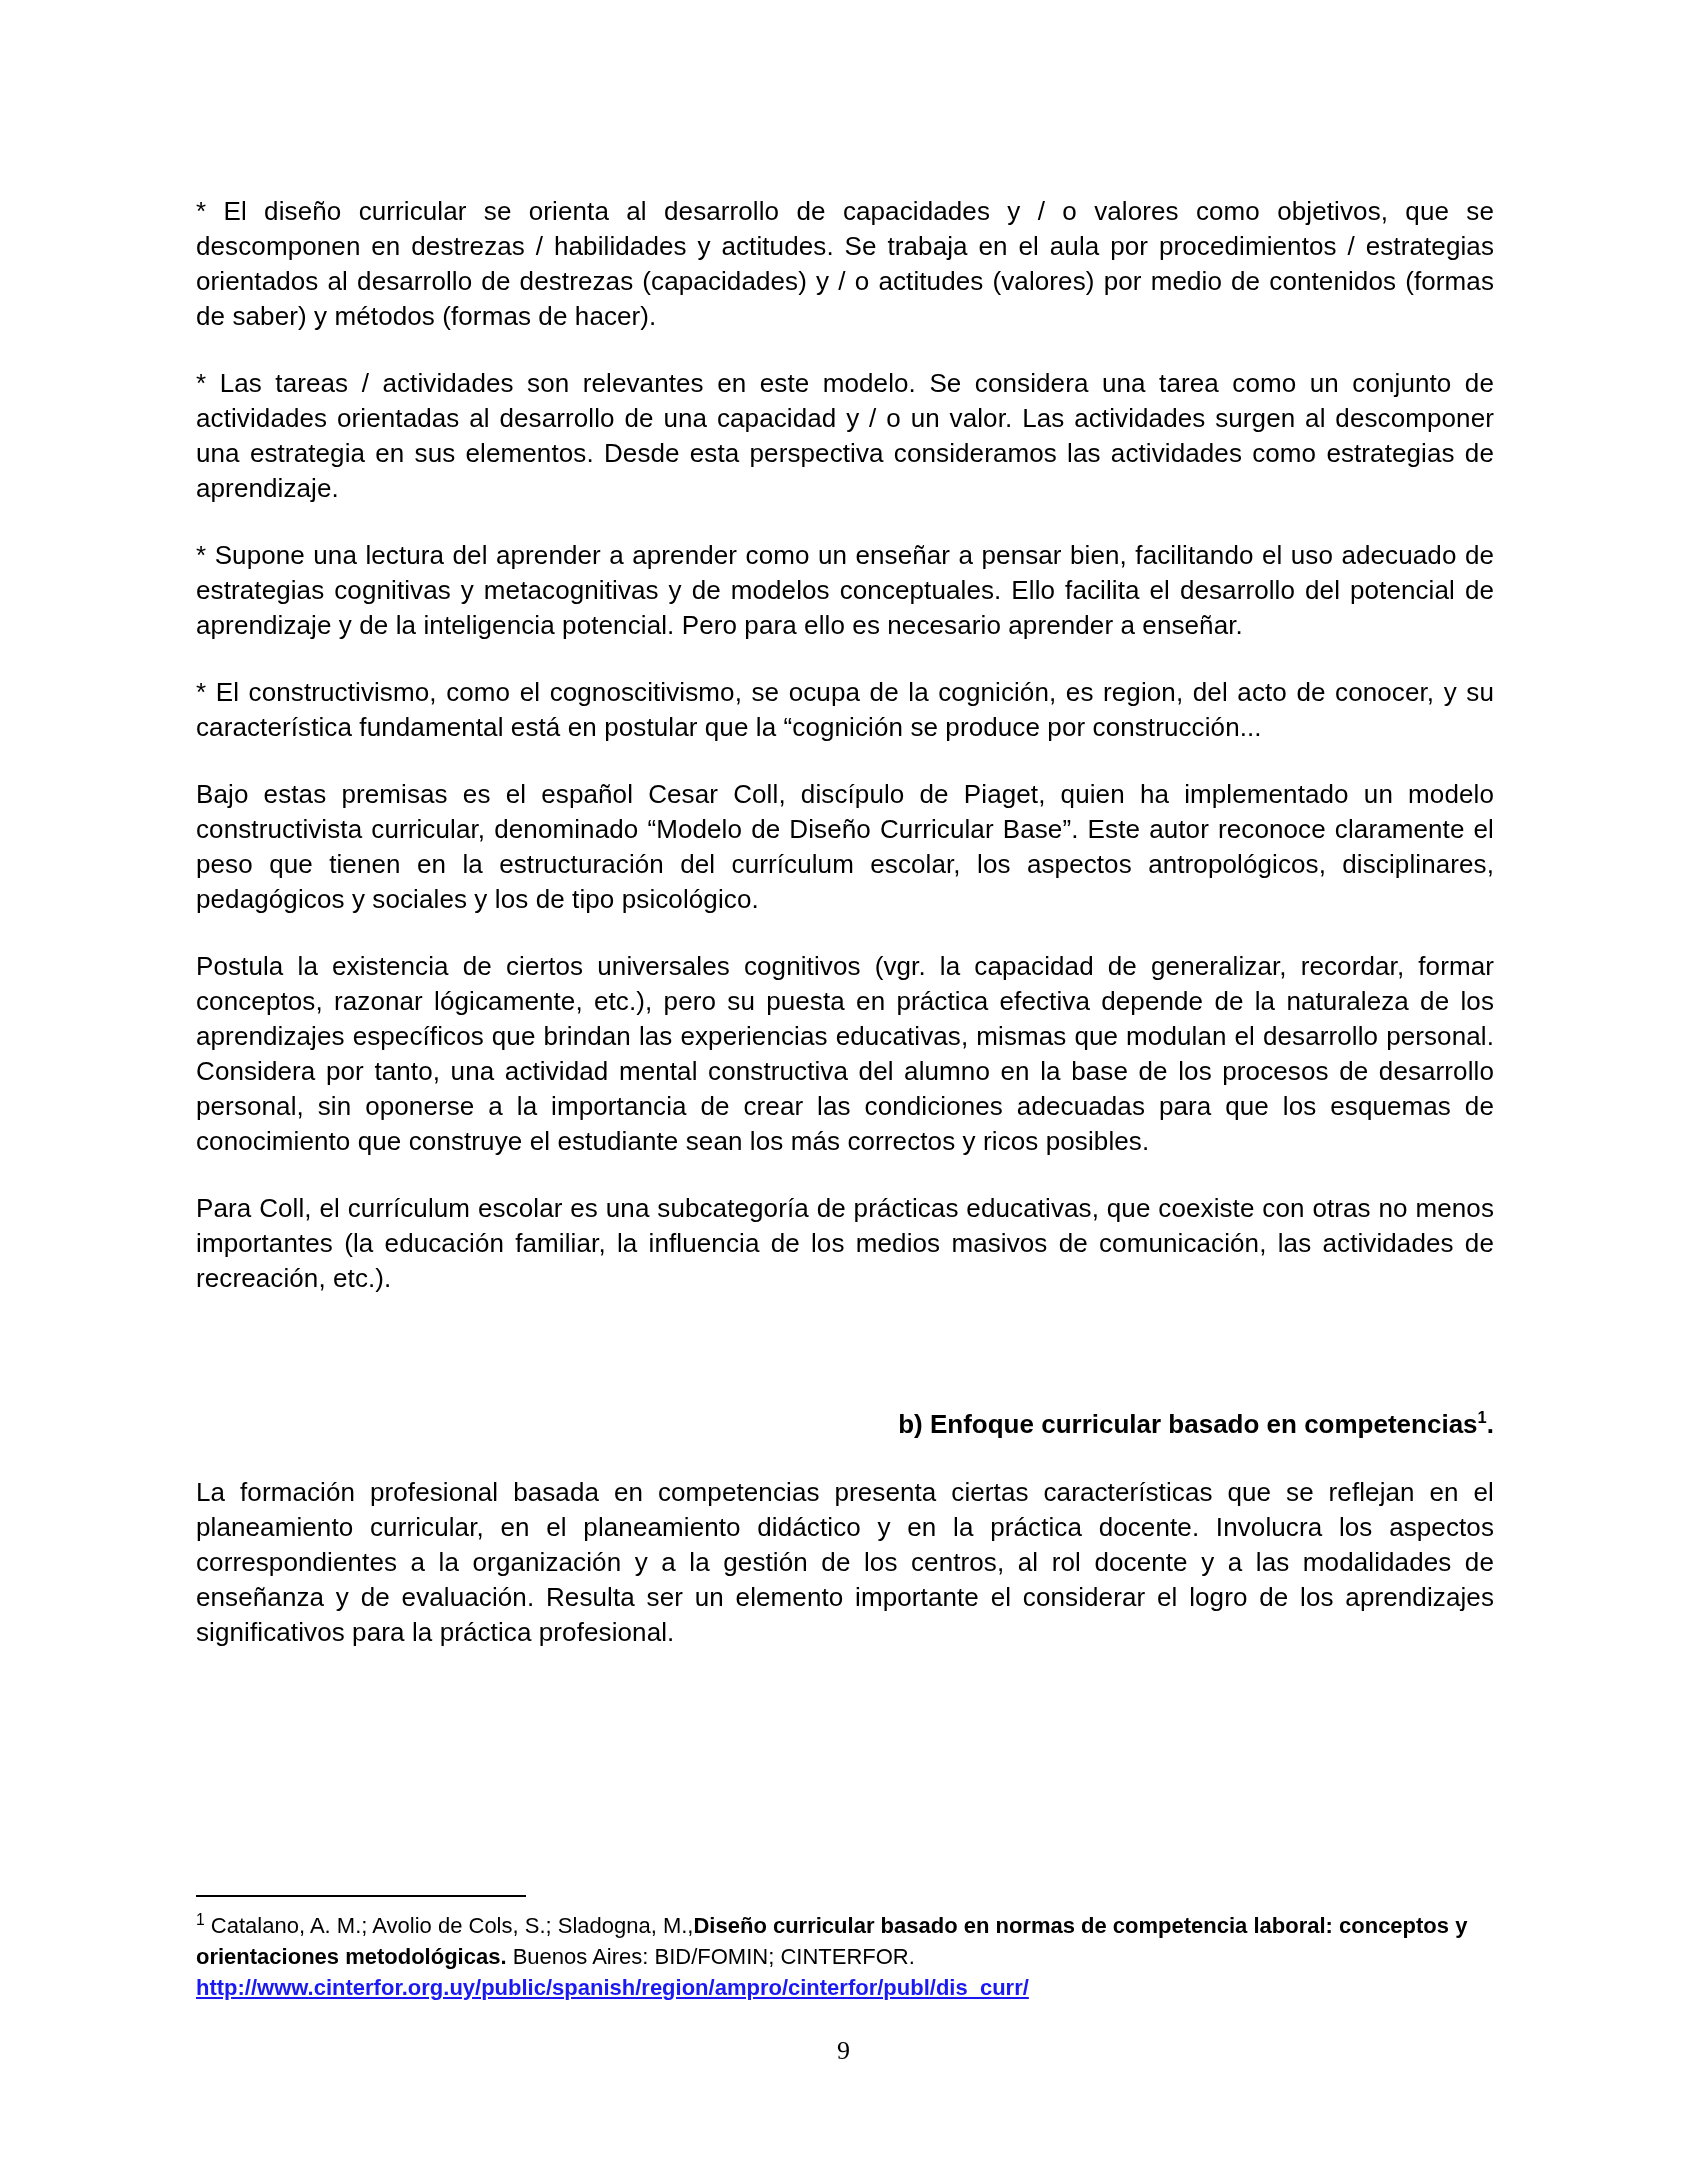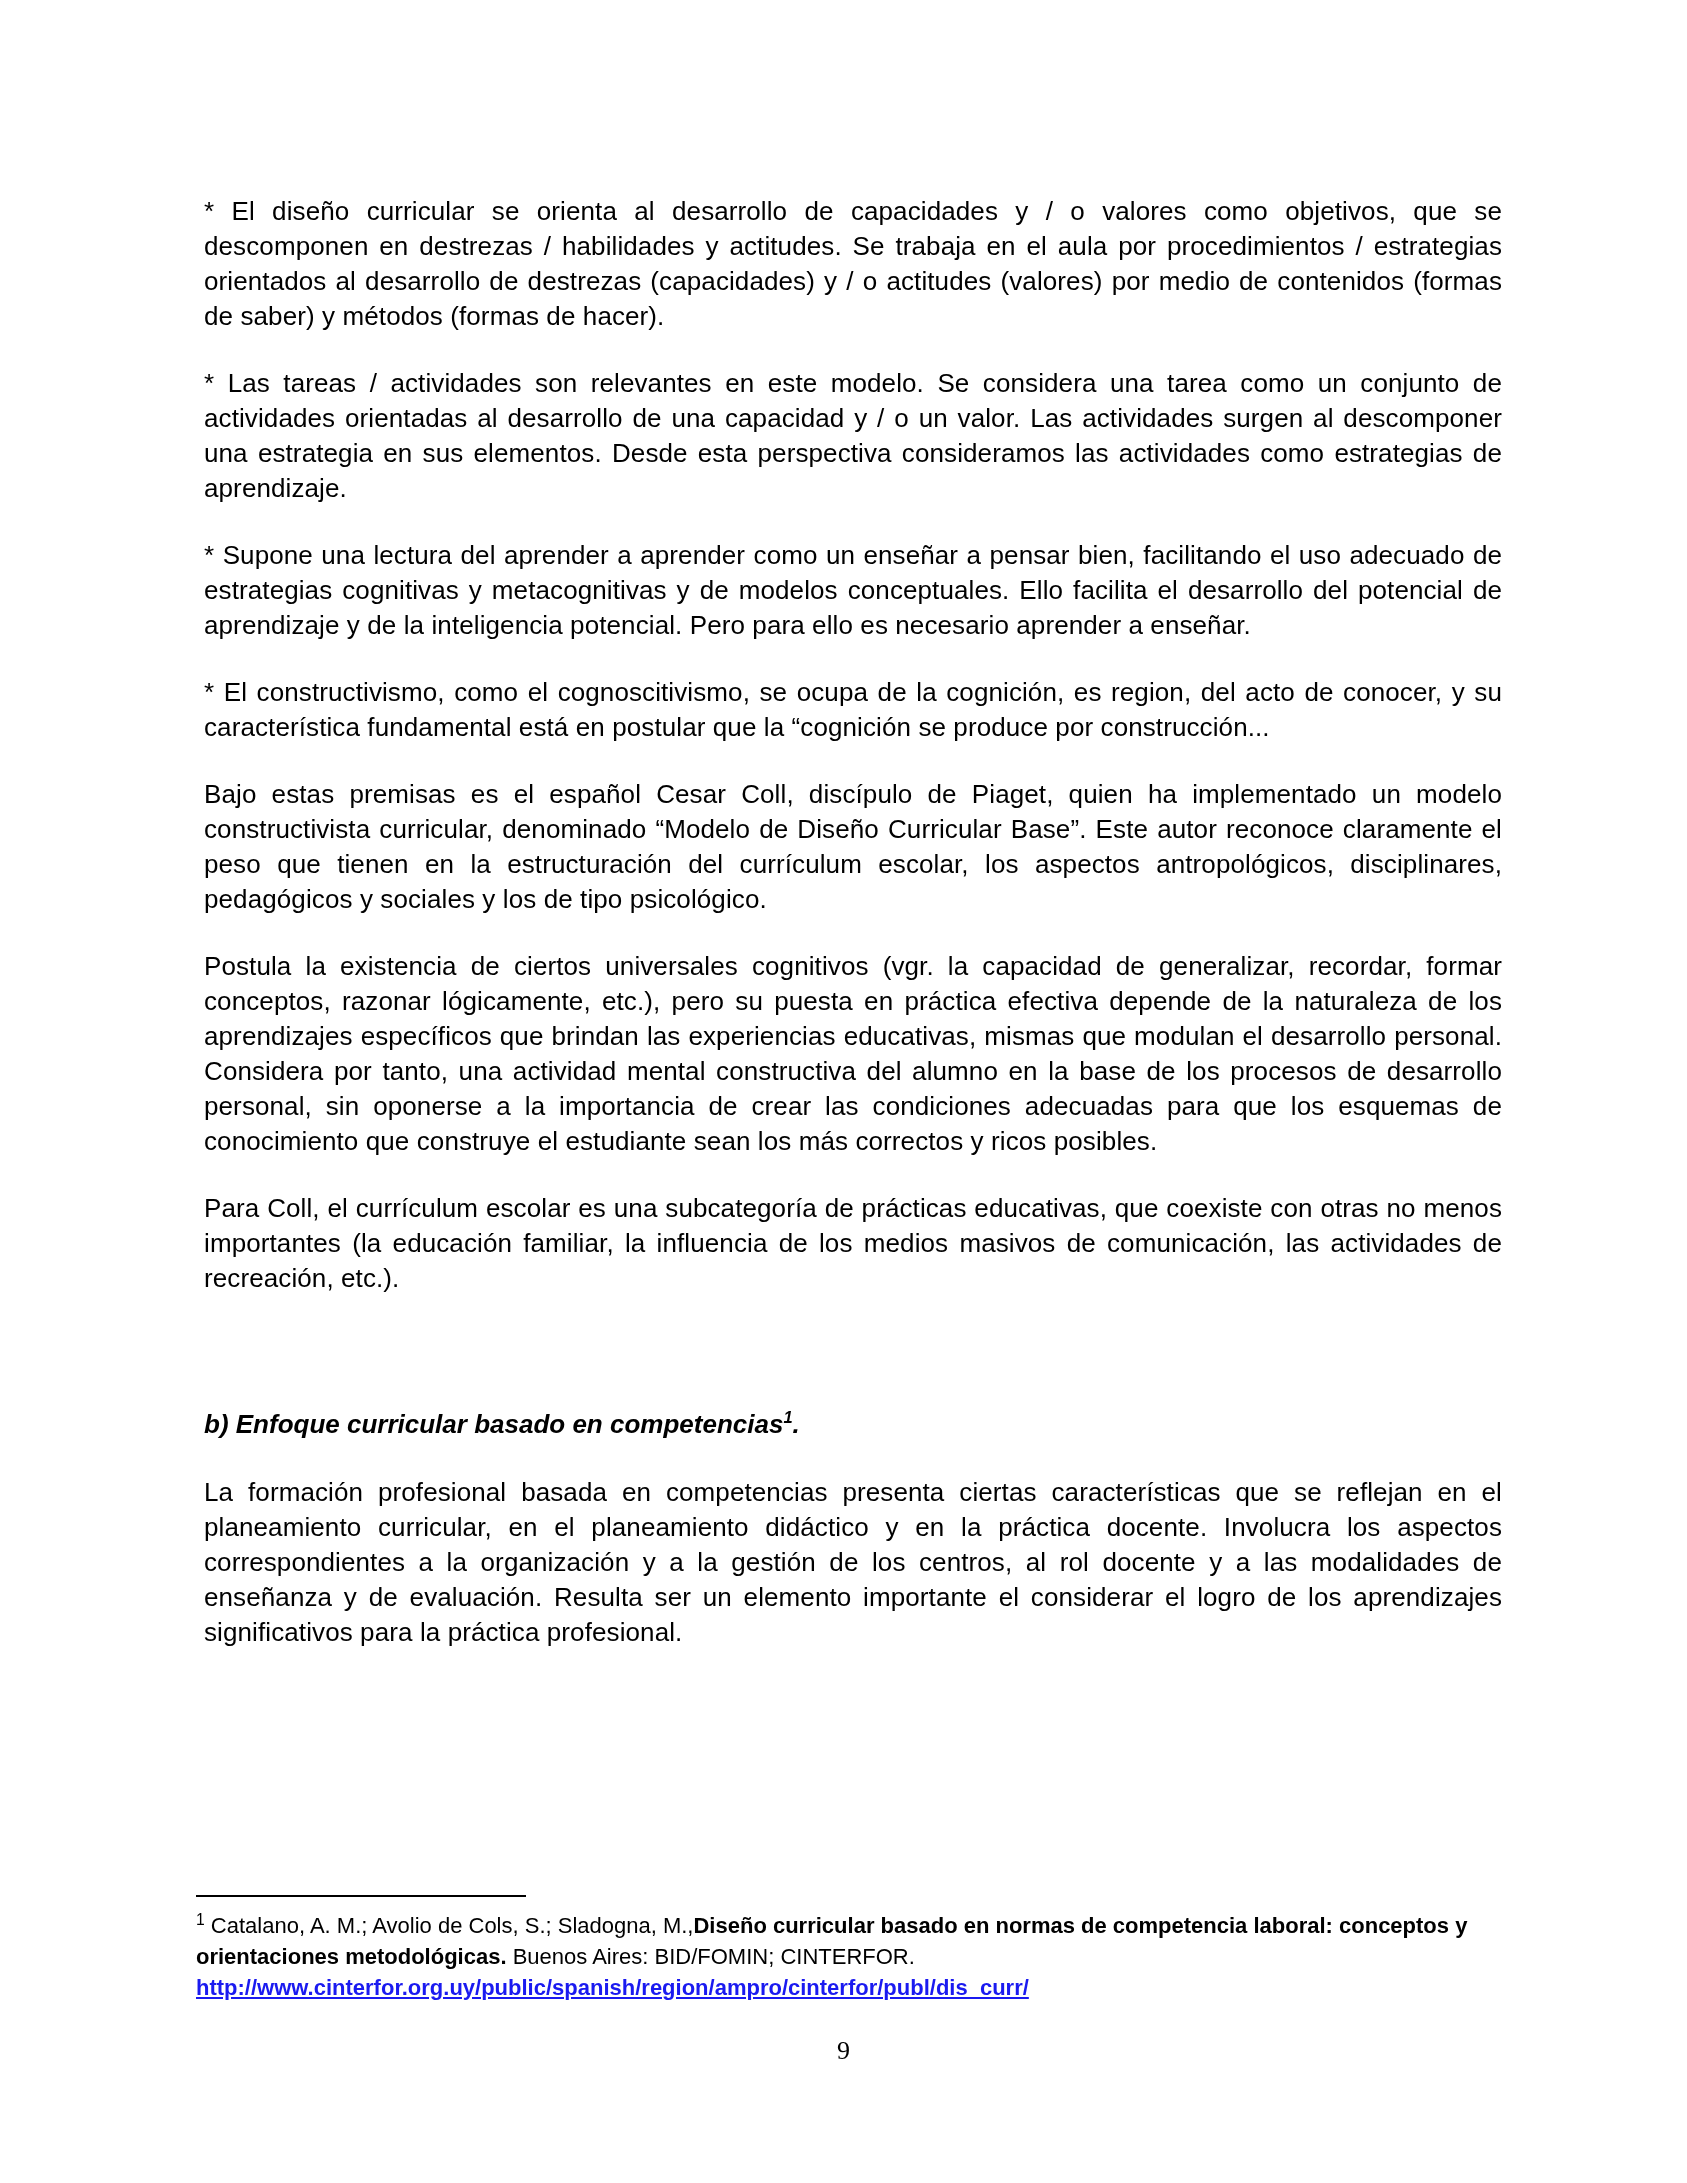--- a/index.html
+++ b/index.html
@@ -15,42 +15,41 @@
     position: relative;
     width: 1687px;
     height: 2183px;
     background: #ffffff;
     box-sizing: border-box;
     padding: 0;
     overflow: hidden;
   }
   .content {
     position: absolute;
-    left: 204px;
+    left: 196px;
     top: 194px;
     width: 1298px;
   }
   p.body-par {
     font-size: 26px;
     line-height: 35px;
     text-align: justify;
     text-justify: inter-word;
     margin: 0 0 32px 0;
     letter-spacing: 0.1px;
   }
   .gap-lg {
     height: 79px;
   }
   h2.section-heading {
     font-size: 26px;
     line-height: 35px;
     font-weight: bold;
     margin: 0 0 33px 0;
-    text-align: left;
-    font-style: italic;
+    text-align: right;
   }
   h2.section-heading sup {
     font-size: 16.5px;
     vertical-align: super;
     line-height: 0;
   }
   .footnote-wrap {
     position: absolute;
     left: 196px;
     top: 1895px;

